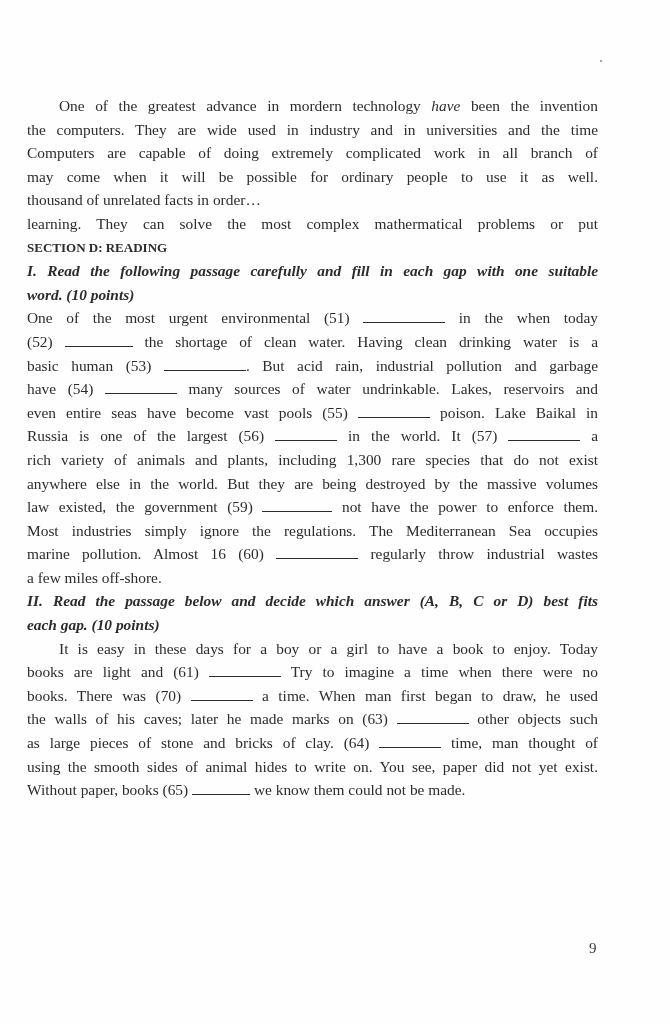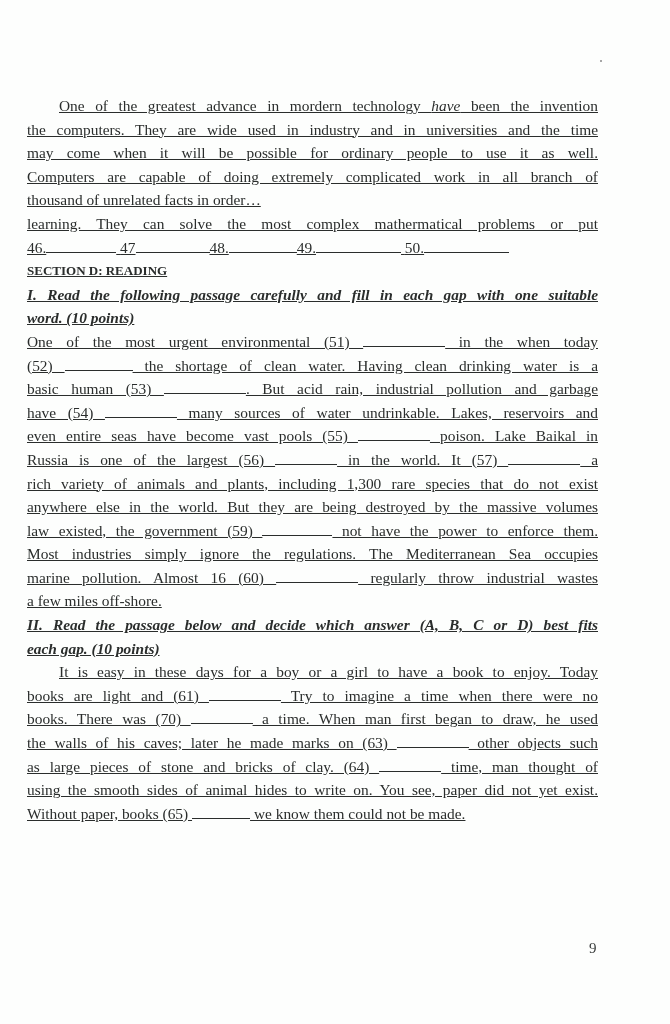--- a/index.html
+++ b/index.html
@@ -3,21 +3,21 @@
 <meta charset="utf-8">
 <style>
   html, body { margin: 0; padding: 0; }
   body {
     width: 670px; height: 1024px; overflow: hidden;
     background: #fdfefd;
     font-family: "Liberation Serif", "DejaVu Serif", serif;
     color: #2a2d2c;
     position: relative;
   }
-  .page { position: absolute; left: 27px; top: 94px; width: 571px; text-decoration: underline; }
+  .page { position: absolute; left: 27px; top: 94px; width: 571px; }
   .line {
     font-size: 15.4px; line-height: 23.6px; height: 23.6px;
     white-space: nowrap; text-align: justify; text-align-last: justify;
   }
   .line.last { text-align-last: left; }
   .indent { padding-left: 32px; }
   .heading { font-weight: bold; font-size: 13px; }
   .bi { font-weight: bold; font-style: italic; }
   .blank { display: inline-block; border-bottom: 1px solid #2a2d2c; height: 12px; vertical-align: baseline; }
   .answers { font-size: 15.4px; line-height: 23.6px; height: 23.6px; white-space: nowrap; }
@@ -27,31 +27,26 @@
 </head>
 <body>
 
 <div class="speck" style="left:600px;top:60px;"></div>
 
 <div class="page">
 
   <div>
     <div class="line indent"><span>One of the greatest advance in mordern technology </span><i>have</i><span> been the invention</span></div>
     <div class="line">the computers. They are wide used in industry and in universities and the time</div>
+    <div class="line">Computers are capable of doing extremely complicated work in all branch of</div>
     <div class="line">may come when it will be possible for ordinary people to use it as well.</div>
-    <div class="line">Computers are capable of doing extremely complicated work in all branch of</div>
     <div class="line last">thousand of unrelated facts in order…</div>
     <div class="line">learning. They can solve the most complex mathermatical problems or put</div>
   </div>
 
-  <div class="answers">
-    <span>46.</span><span class="blank" style="width:70px"></span>
-    <span>47</span><span class="blank" style="width:74px"></span><span>48.</span><span class="blank" style="width:68px"></span><span>49.</span><span class="blank" style="width:85px"></span>
-    <span>50.</span><span class="blank" style="width:85px"></span>
-  </div>
 
   <div class="line last heading">SECTION D:  READING</div>
 
   <div class="line bi">I. Read the following passage carefully and fill in each gap with one suitable</div>
   <div class="line last bi">word. (10 points)</div>
 
   <div>
     <div class="line"><span>One of the most urgent environmental (51) </span><span class="blank" style="width:82px"></span><span> in the when today</span></div>
     <div class="line"><span>(52) </span><span class="blank" style="width:68px"></span><span> the shortage of clean water. Having clean drinking water is a</span></div>
     <div class="line"><span>basic human (53) </span><span class="blank" style="width:82px"></span><span>. But acid rain, industrial pollution and garbage</span></div>

